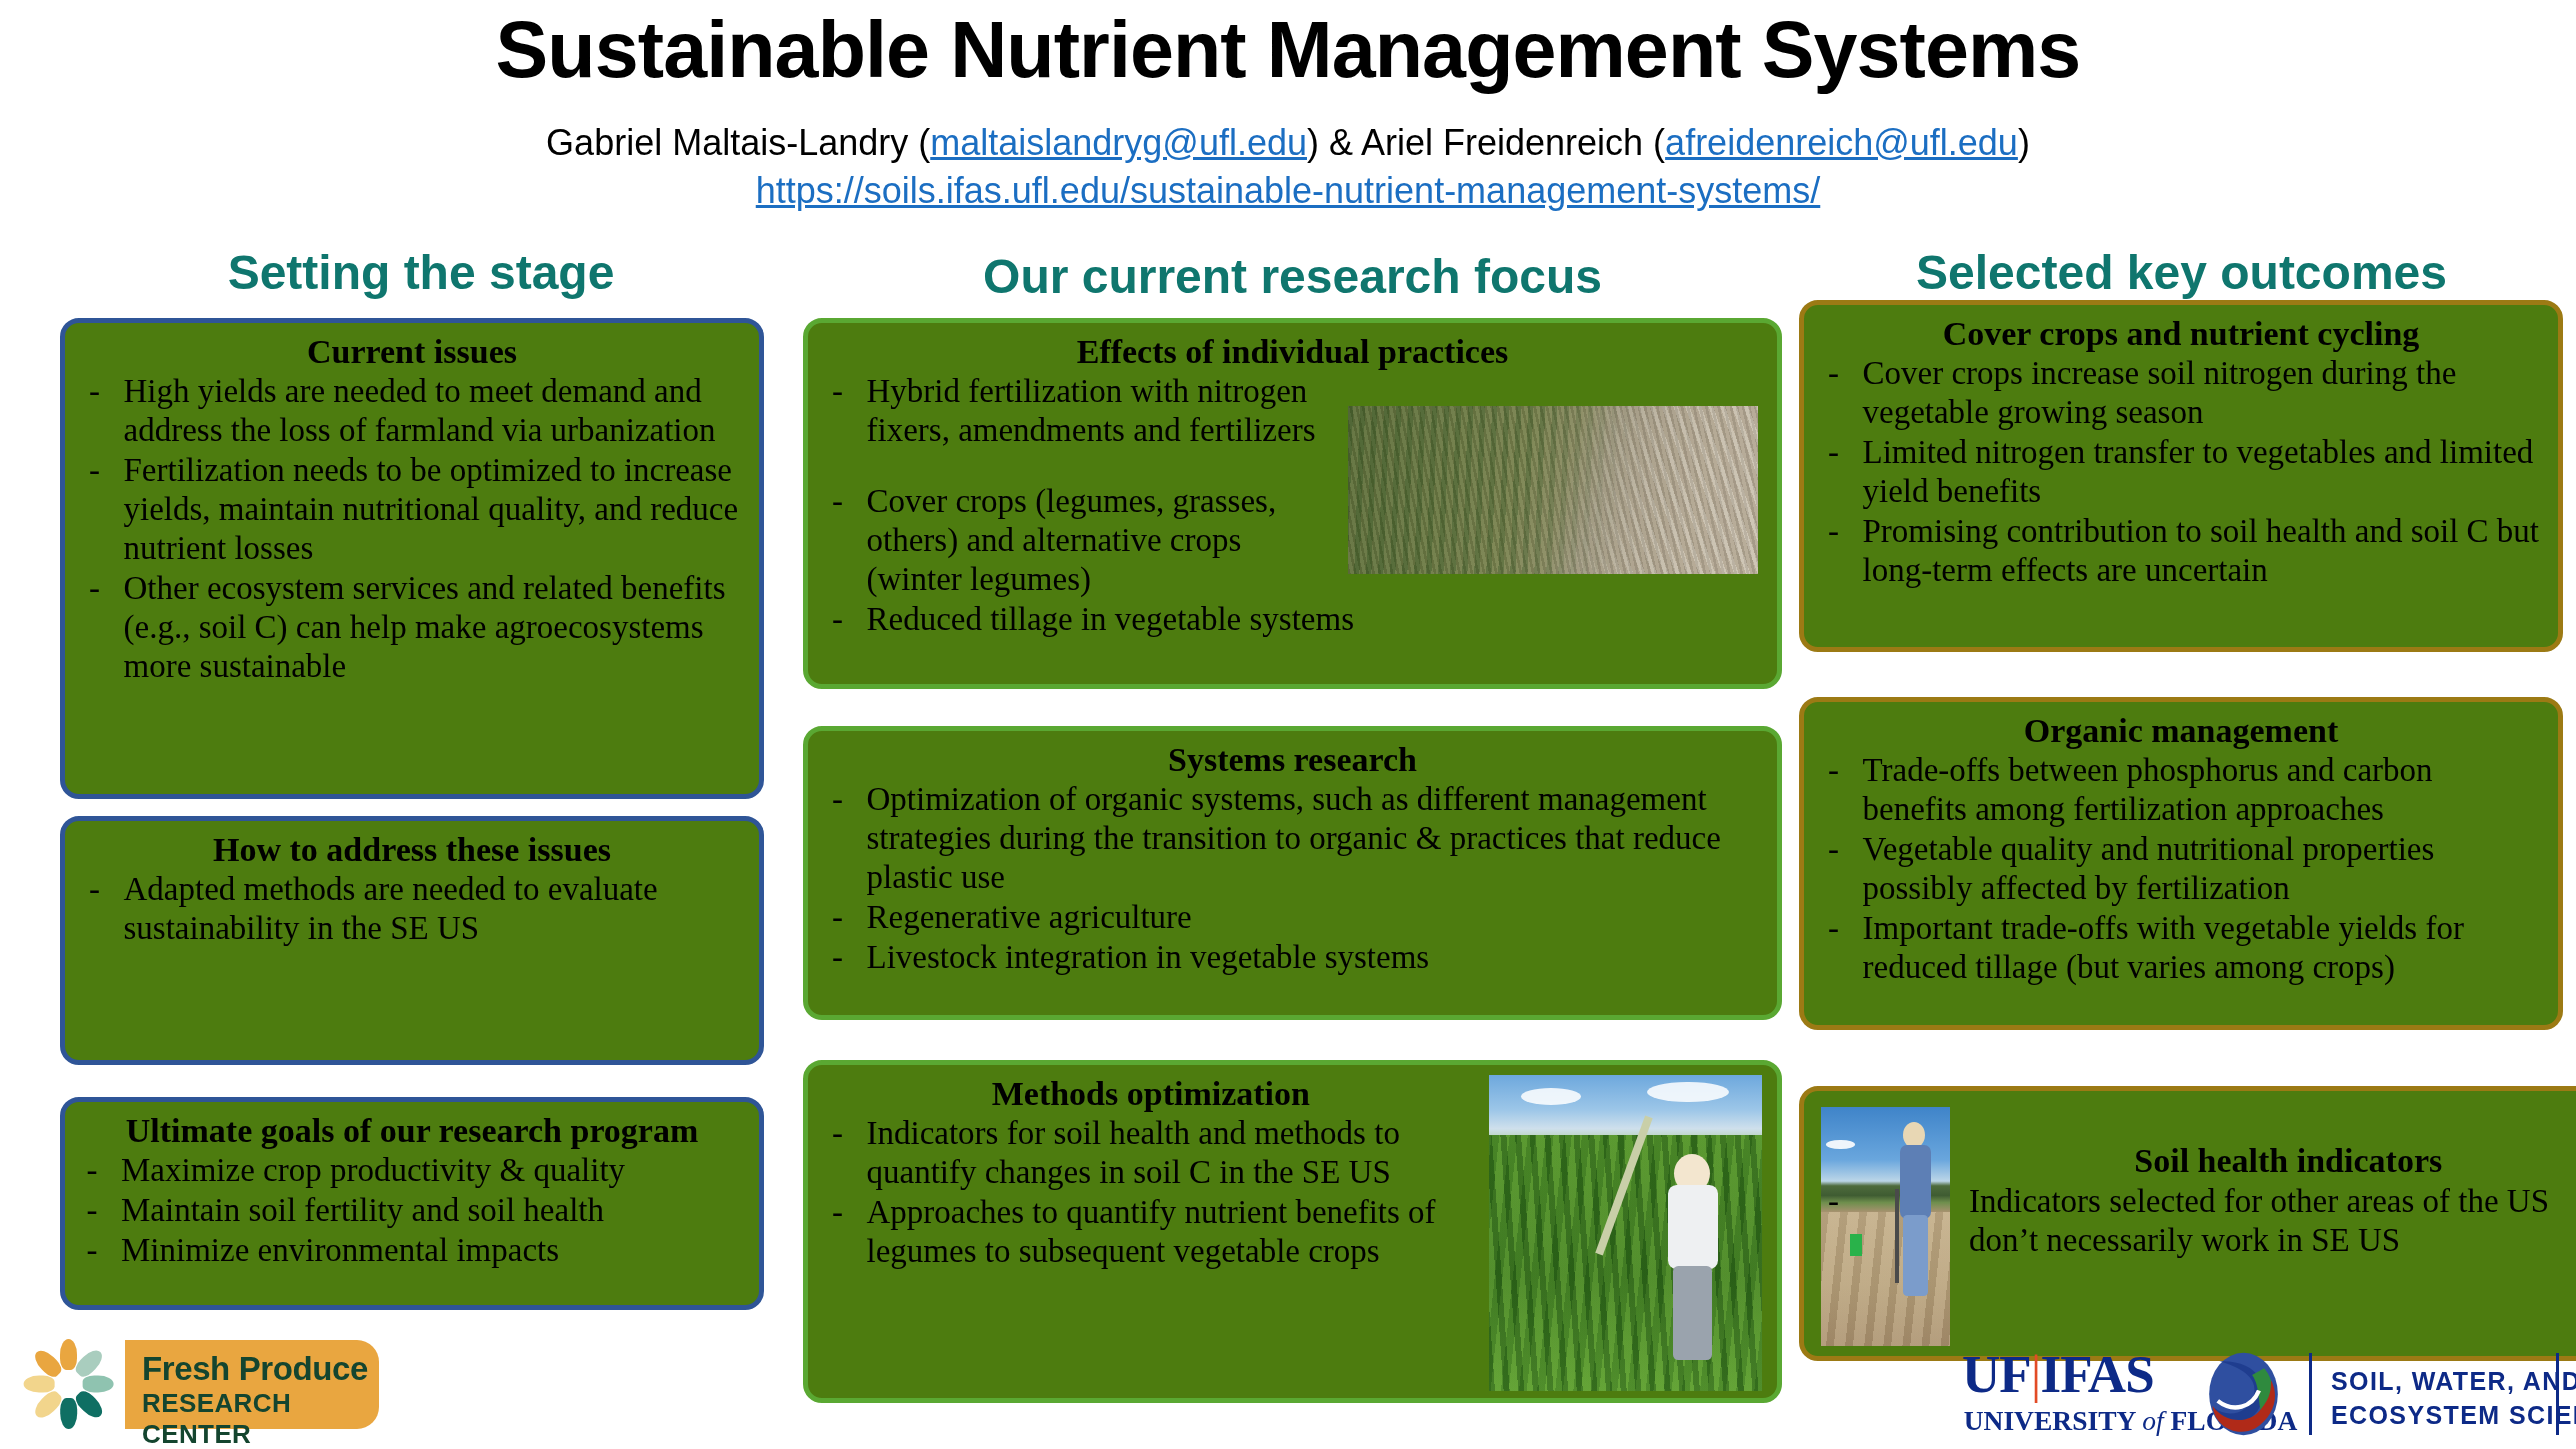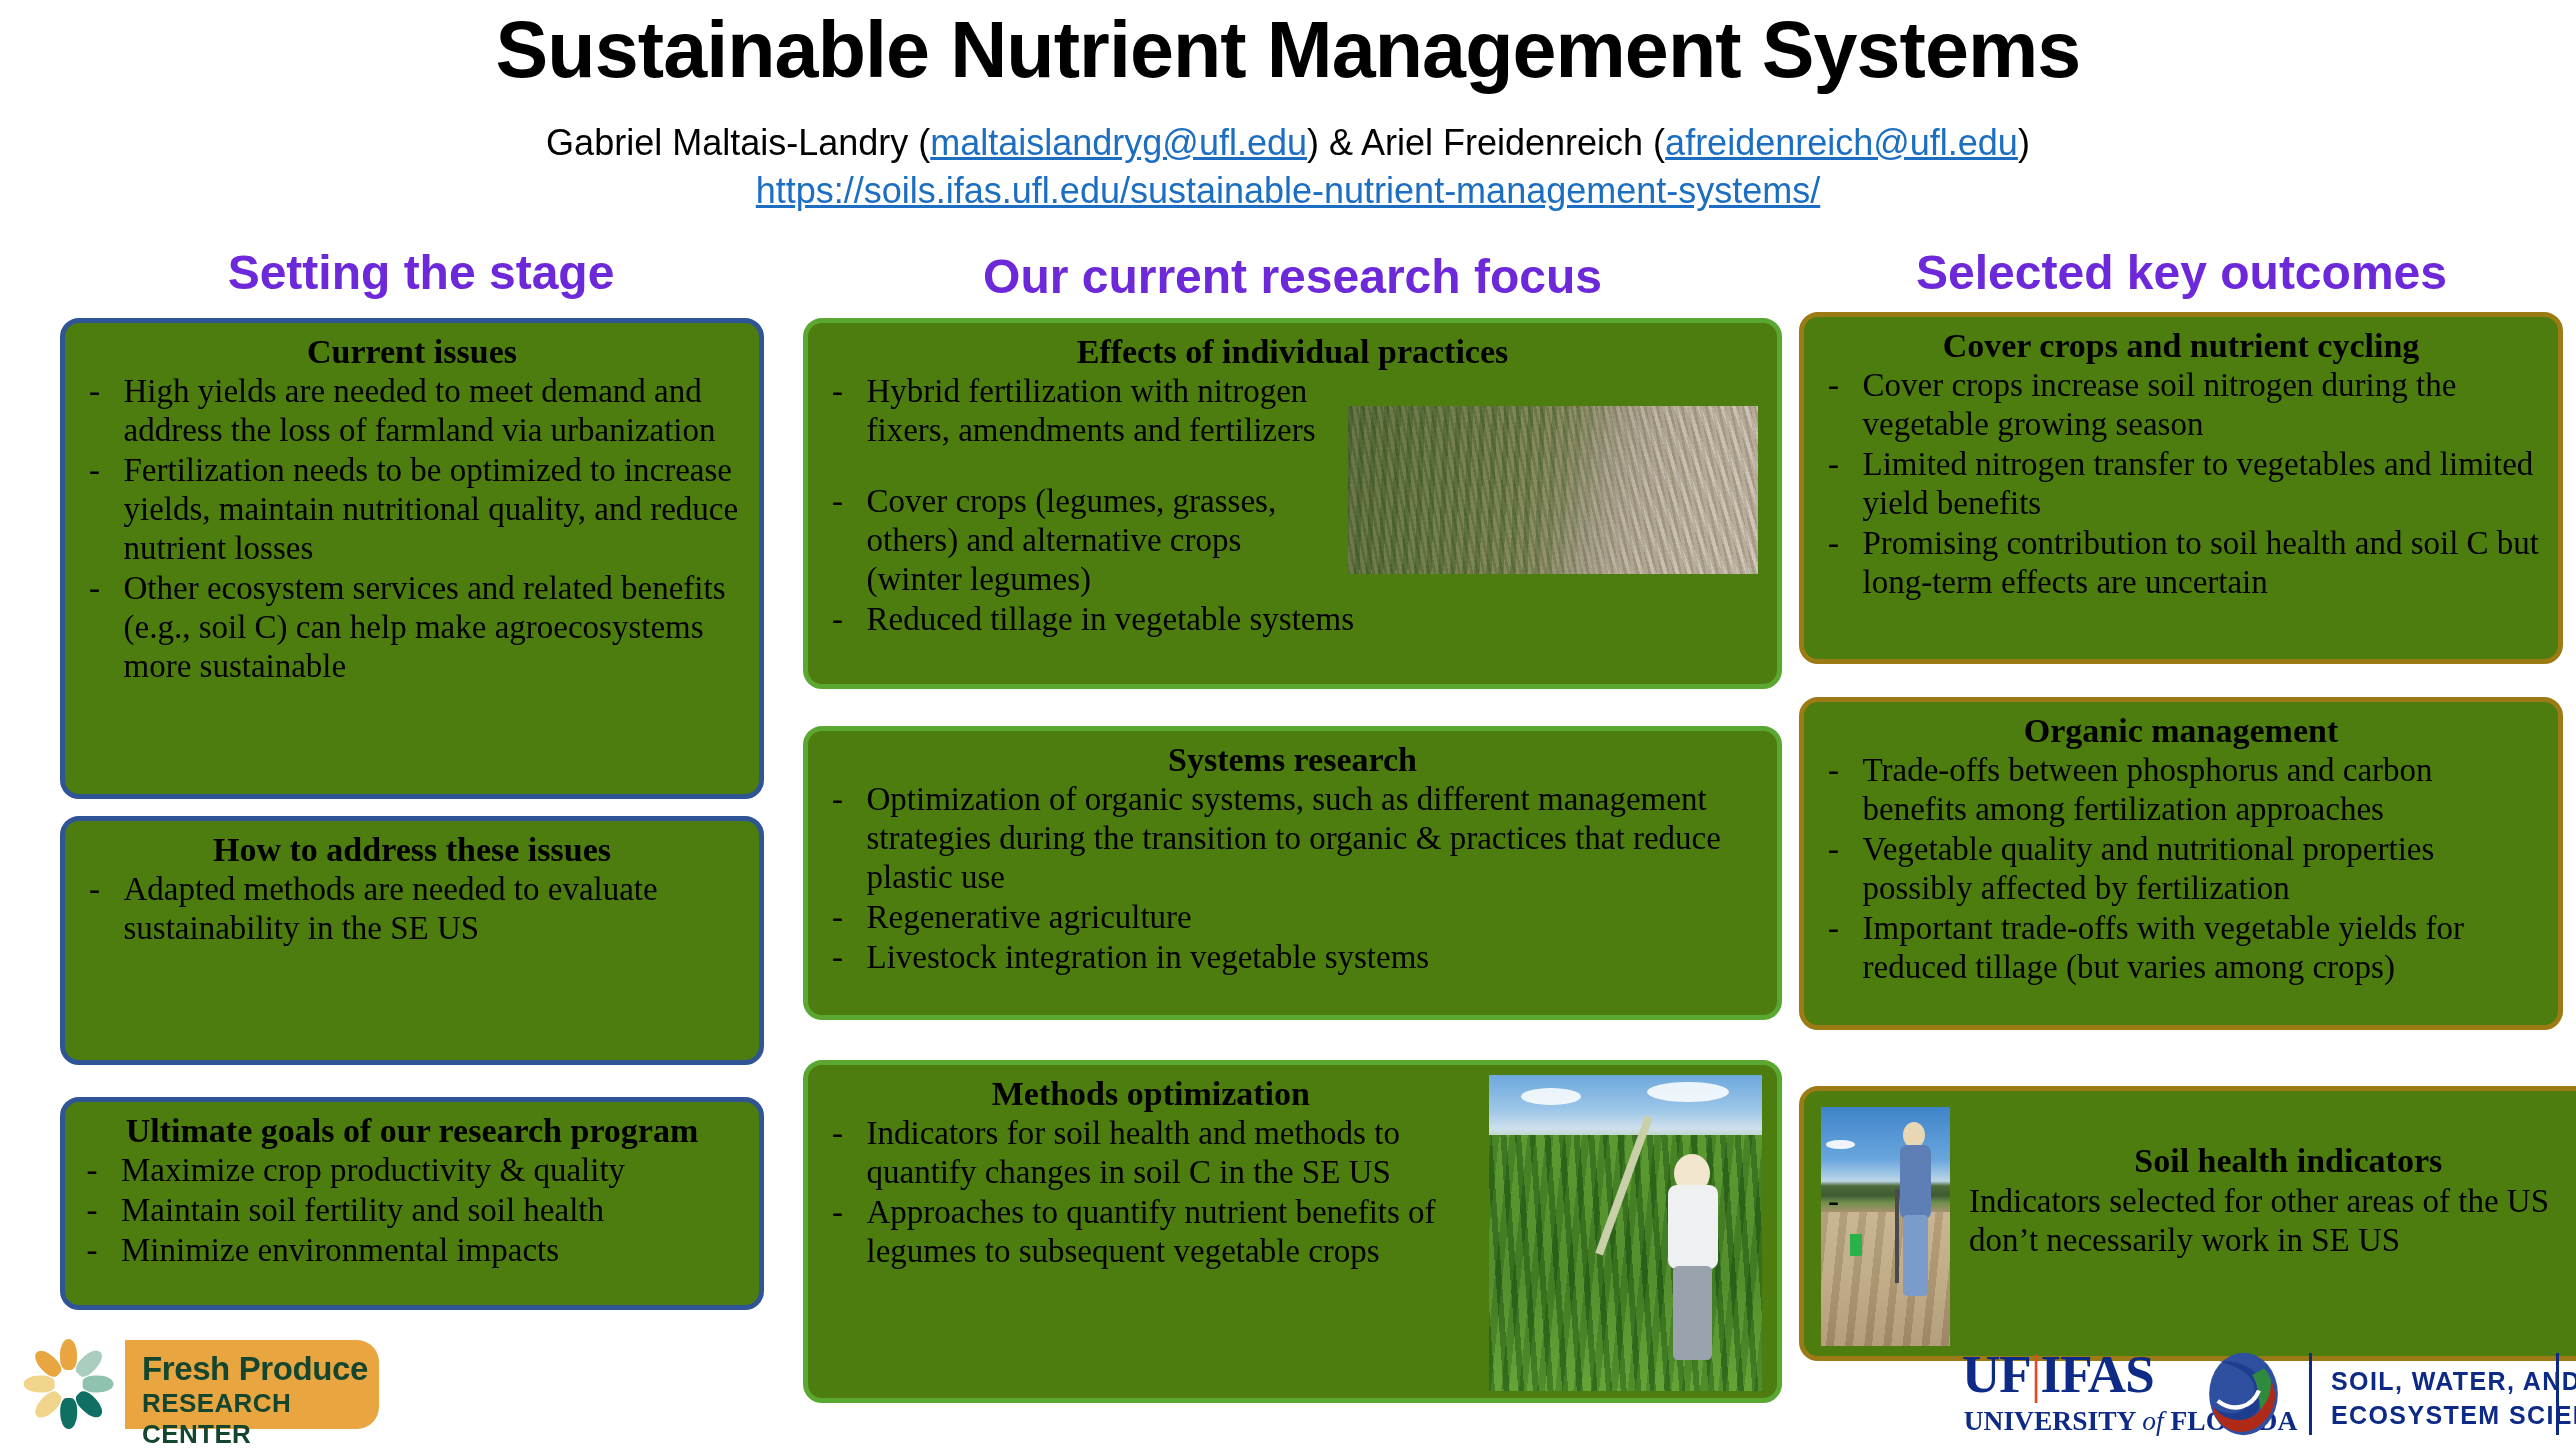--- a/index.html
+++ b/index.html
@@ -20,21 +20,21 @@
   }
   .byline a, .urlline a{ color:#1b6ec2; text-decoration:underline; }
   .urlline{
     position:absolute; left:0; top:170px; width:2576px; text-align:center;
     font-family:"Liberation Sans",sans-serif; font-size:36px; line-height:1.18;
   }
 
   
   .col-head{
     position:absolute; font-family:"Liberation Sans",sans-serif;
-    font-weight:bold; font-size:48px; text-align:center; color:#6d28d9;
+    font-weight:bold; font-size:48px; text-align:center; color:#0f766e;
     white-space:nowrap;
   }
   #head-left{ left:69px;  top:245px; width:704px; }
   #head-mid { left:799px; top:249px; width:987px; }
   #head-right{ left:1795px;top:245px; width:773px; }
 
   
   .card{
     position:absolute; background:#4d7c0f; border-radius:19px;
     box-sizing:border-box; overflow:hidden;
@@ -233,21 +233,21 @@
     <div class="person-body" style="left:179px;top:110px;width:50px;height:84px;"></div>
     <div class="person-legs" style="left:184px;top:191px;width:39px;height:94px;"></div>
   </div>
   <div class="card-title" style="padding-right:283px;">Methods optimization</div>
   <ul class="bul" style="padding-right:301px;">
     <li>Indicators for soil health and methods to quantify changes in soil C in the SE US</li>
     <li>Approaches to quantify nutrient benefits of legumes to subsequent vegetable crops</li>
   </ul>
 </div>
 
-<div class="card gold" id="card-cover-crops-cycling" style="left:1799px; top:312px; width:764px; height:352px;">
+<div class="card gold" id="card-cover-crops-cycling" style="left:1799px; top:300px; width:764px; height:352px;">
   <div class="card-title">Cover crops and nutrient cycling</div>
   <ul class="bul">
     <li>Cover crops increase soil nitrogen during the vegetable growing season</li>
     <li>Limited nitrogen transfer to vegetables and limited yield benefits</li>
     <li>Promising contribution to soil health and soil C but long-term effects are uncertain</li>
   </ul>
 </div>
 
 <div class="card gold" id="card-organic-management" style="left:1799px; top:697px; width:764px; height:333px;">
   <div class="card-title">Organic management</div>

